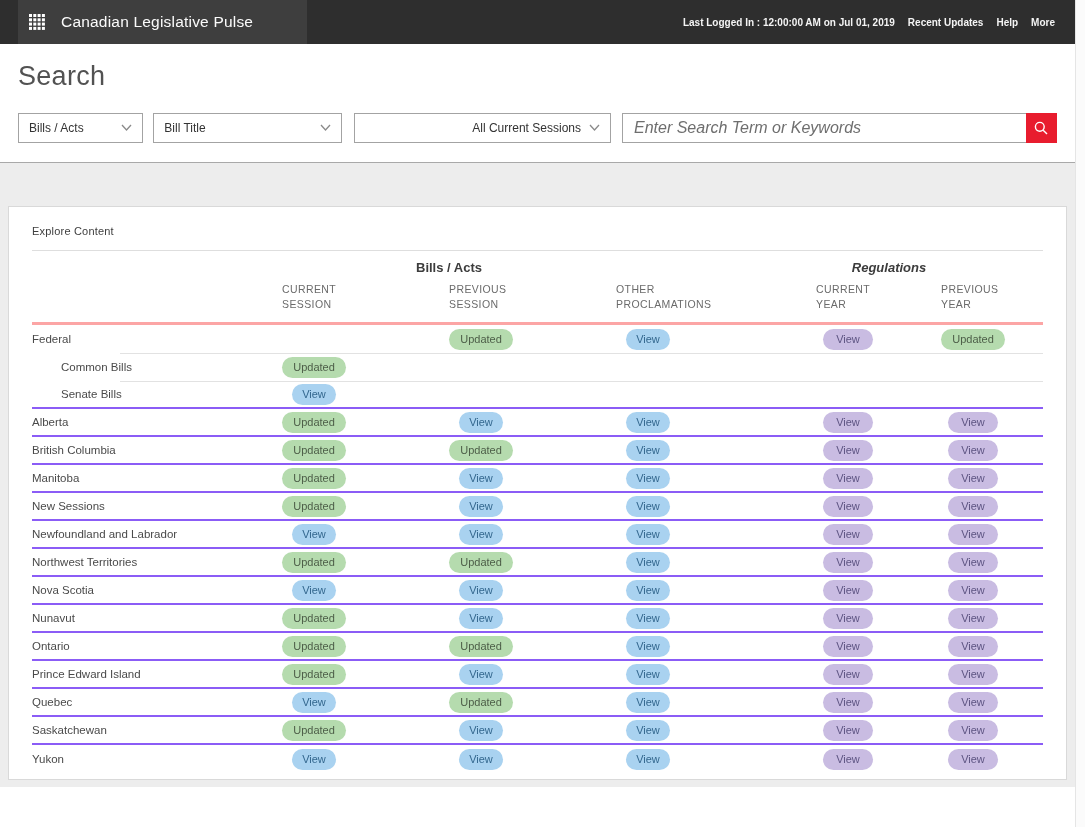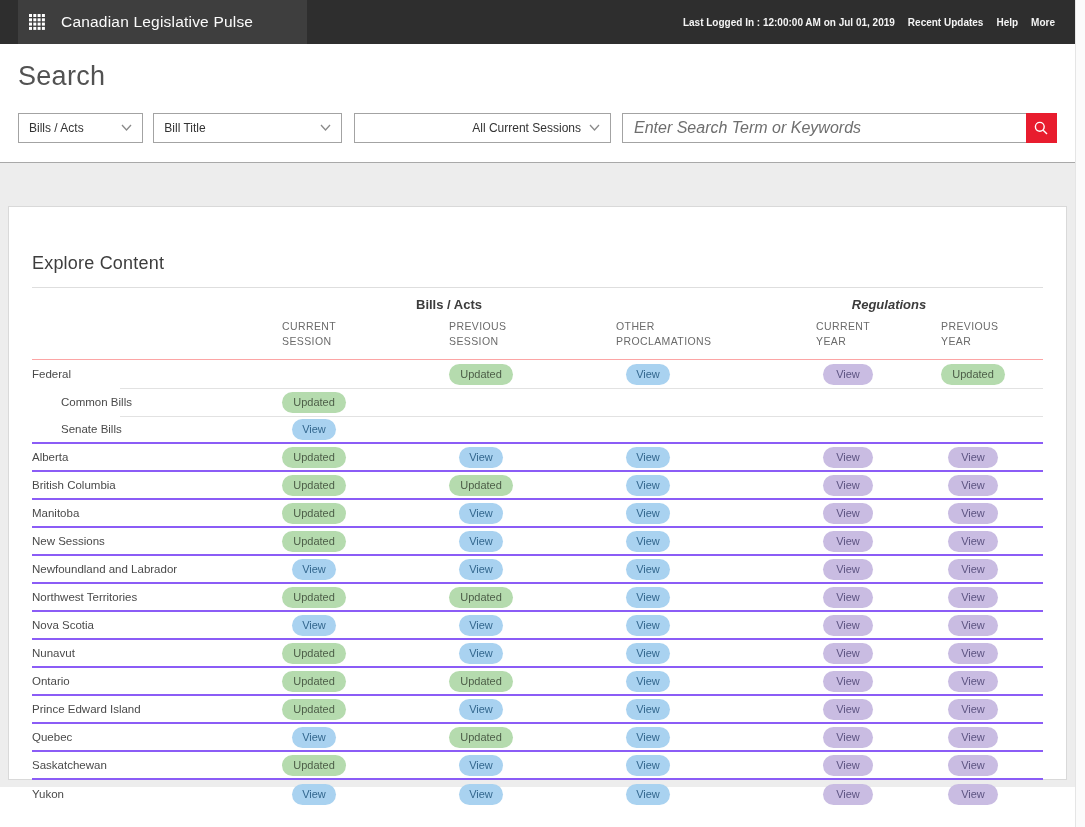--- a/index.html
+++ b/index.html
@@ -58,30 +58,30 @@
   }
 
   
   .band { background: #ededed; padding: 43px 8px 7px 8px; height: 624px; }
   .card {
     background: #fff; border: 1px solid #d9d9d9; height: 574px;
     padding: 18px 14px 8px 14px;
   }
   .card-inner { margin: 0 9px; }
   .ec-head { padding-bottom: 13px; border-bottom: 1px solid #dedede; }
-  .ec-title { font-size: 18px; font-weight: 400; color: #3d3d3d; letter-spacing: 0.2px; margin-top: 28px; }
+  .ec-title { font-size: 11px; font-weight: 400; color: #3d3d3d; letter-spacing: 0.2px; }
 
   .grid-cols { display: grid; grid-template-columns: 250px 167px 167px 200px 125px 121px; }
 
   .group-row { padding-top: 9px; height: 28px; }
   .group-label { font-size: 13px; font-weight: 700; color: #3c3c3c; text-align: center; }
   .group-bills { grid-column: 2 / 4; }
   .group-regs { grid-column: 5 / 7; transform: translateX(-50px); font-style: italic; }
 
-  .col-row { padding: 3px 0 10px 0; border-bottom: 1px solid #fca5a5; }
+  .col-row { padding: 3px 0 10px 0; border-bottom: 3px solid #fca5a5; }
   .col-head {
     font-size: 10.5px; color: #6b6b6b; letter-spacing: 0.4px;
     white-space: pre-line; line-height: 1.45; font-weight: 400;
   }
 
   .trow { height: 28px; align-items: center; border-bottom: 2px solid #8b5cf6; position: relative; }
   .trow:last-child { border-bottom: none; }
   .trow.no-bb { border-bottom: none; }
   .trow.indent::before {
     content: ''; position: absolute; top: 0; left: 88px; right: 0;

